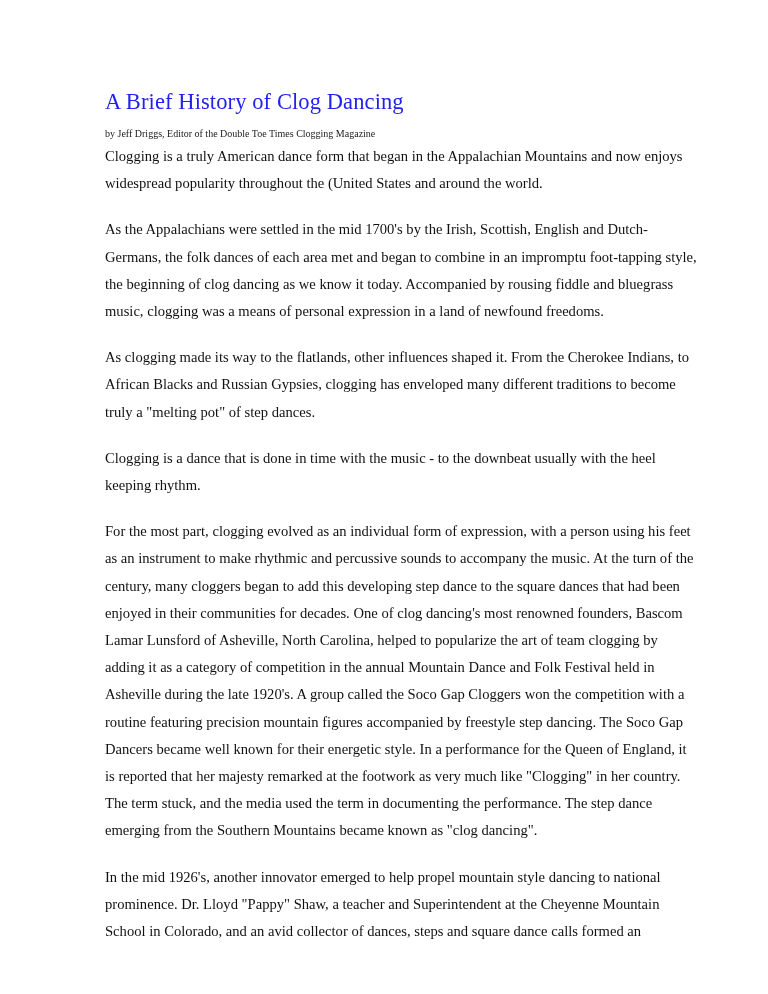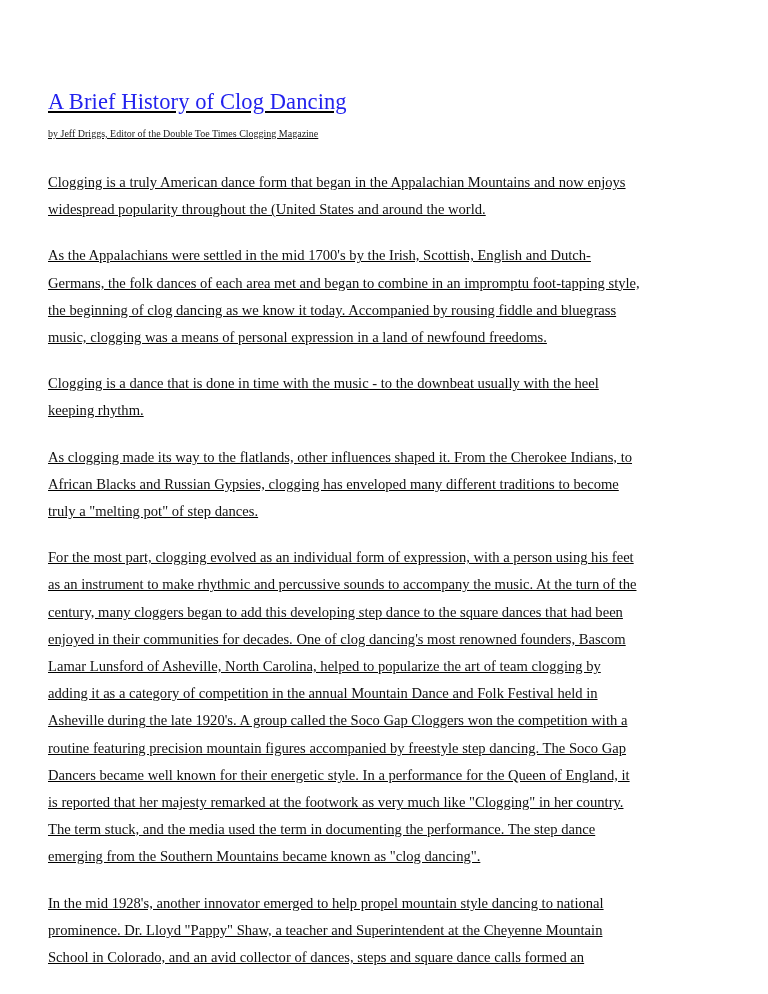--- a/index.html
+++ b/index.html
@@ -13,39 +13,37 @@
     font-family: "Liberation Serif", "DejaVu Serif", serif;
     color: #000000;
     overflow: hidden;
   }
   .page {
     position: relative;
     width: 768px;
     height: 994px;
     background: #ffffff;
     box-sizing: border-box;
-    padding: 88px 88px 0 48px;
-    text-decoration: underline;
+    padding: 88px 88px 0 105px;
   }
   .doc-title {
     font-size: 22.5px;
     line-height: 28px;
     font-weight: normal;
     color: #2222ee;
     margin: 0 0 0 0;
     letter-spacing: 0.1px;
   }
   .byline {
     font-size: 10px;
     line-height: 18px;
     color: #1a1a1a;
     margin: 9px 0 0 0;
   }
   .body-block {
-    margin-top: 26px;
   }
   .para {
     font-size: 14.6px;
     line-height: 27.2px;
     color: #111111;
     margin: 0 0 19px 0;
     text-align: left;
     width: 594px;
   }
   .para:last-child {
@@ -57,19 +55,19 @@
 
 <div class="page">
 
   <h1 class="doc-title">A Brief History of Clog Dancing</h1>
 
   <p class="byline">by Jeff Driggs, Editor of the Double Toe Times Clogging Magazine</p>
 
   <div class="body-block">
     <p class="para">Clogging is a truly American dance form that began in the Appalachian Mountains and now enjoys widespread popularity throughout the (United States and around the world.</p>
     <p class="para">As the Appalachians were settled in the mid 1700's by the Irish, Scottish, English and Dutch-Germans, the folk dances of each area met and began to combine in an impromptu foot-tapping style, the beginning of clog dancing as we know it today. Accompanied by rousing fiddle and bluegrass music, clogging was a means of personal expression in a land of newfound freedoms.</p>
+    <p class="para">As clogging made its way to the flatlands, other influences shaped it. From the Cherokee Indians, to African Blacks and Russian Gypsies, clogging has enveloped many different traditions to become truly a "melting pot" of step dances.</p>
     <p class="para">Clogging is a dance that is done in time with the music - to the downbeat usually with the heel keeping rhythm.</p>
-    <p class="para">As clogging made its way to the flatlands, other influences shaped it. From the Cherokee Indians, to African Blacks and Russian Gypsies, clogging has enveloped many different traditions to become truly a "melting pot" of step dances.</p>
     <p class="para">For the most part, clogging evolved as an individual form of expression, with a person using his feet as an instrument to make rhythmic and percussive sounds to accompany the music. At the turn of the century, many cloggers began to add this developing step dance to the square dances that had been enjoyed in their communities for decades. One of clog dancing's most renowned founders, Bascom Lamar Lunsford of Asheville, North Carolina, helped to popularize the art of team clogging by adding it as a category of competition in the annual Mountain Dance and Folk Festival held in Asheville during the late 1920's. A group called the Soco Gap Cloggers won the competition with a routine featuring precision mountain figures accompanied by freestyle step dancing. The Soco Gap Dancers became well known for their energetic style. In a performance for the Queen of England, it is reported that her majesty remarked at the footwork as very much like "Clogging" in her country. The term stuck, and the media used the term in documenting the performance. The step dance emerging from the Southern Mountains became known as "clog dancing".</p>
-    <p class="para">In the mid 1928's, another innovator emerged to help propel mountain style dancing to national prominence. Dr. Lloyd "Pappy" Shaw, a teacher and Superintendent at the Cheyenne Mountain School in Colorado, and an avid collector of dances, steps and square dance calls formed an</p>
+    <p class="para">In the mid 1926's, another innovator emerged to help propel mountain style dancing to national prominence. Dr. Lloyd "Pappy" Shaw, a teacher and Superintendent at the Cheyenne Mountain School in Colorado, and an avid collector of dances, steps and square dance calls formed an</p>
   </div>
 
 </div>
 
 </body></html>

